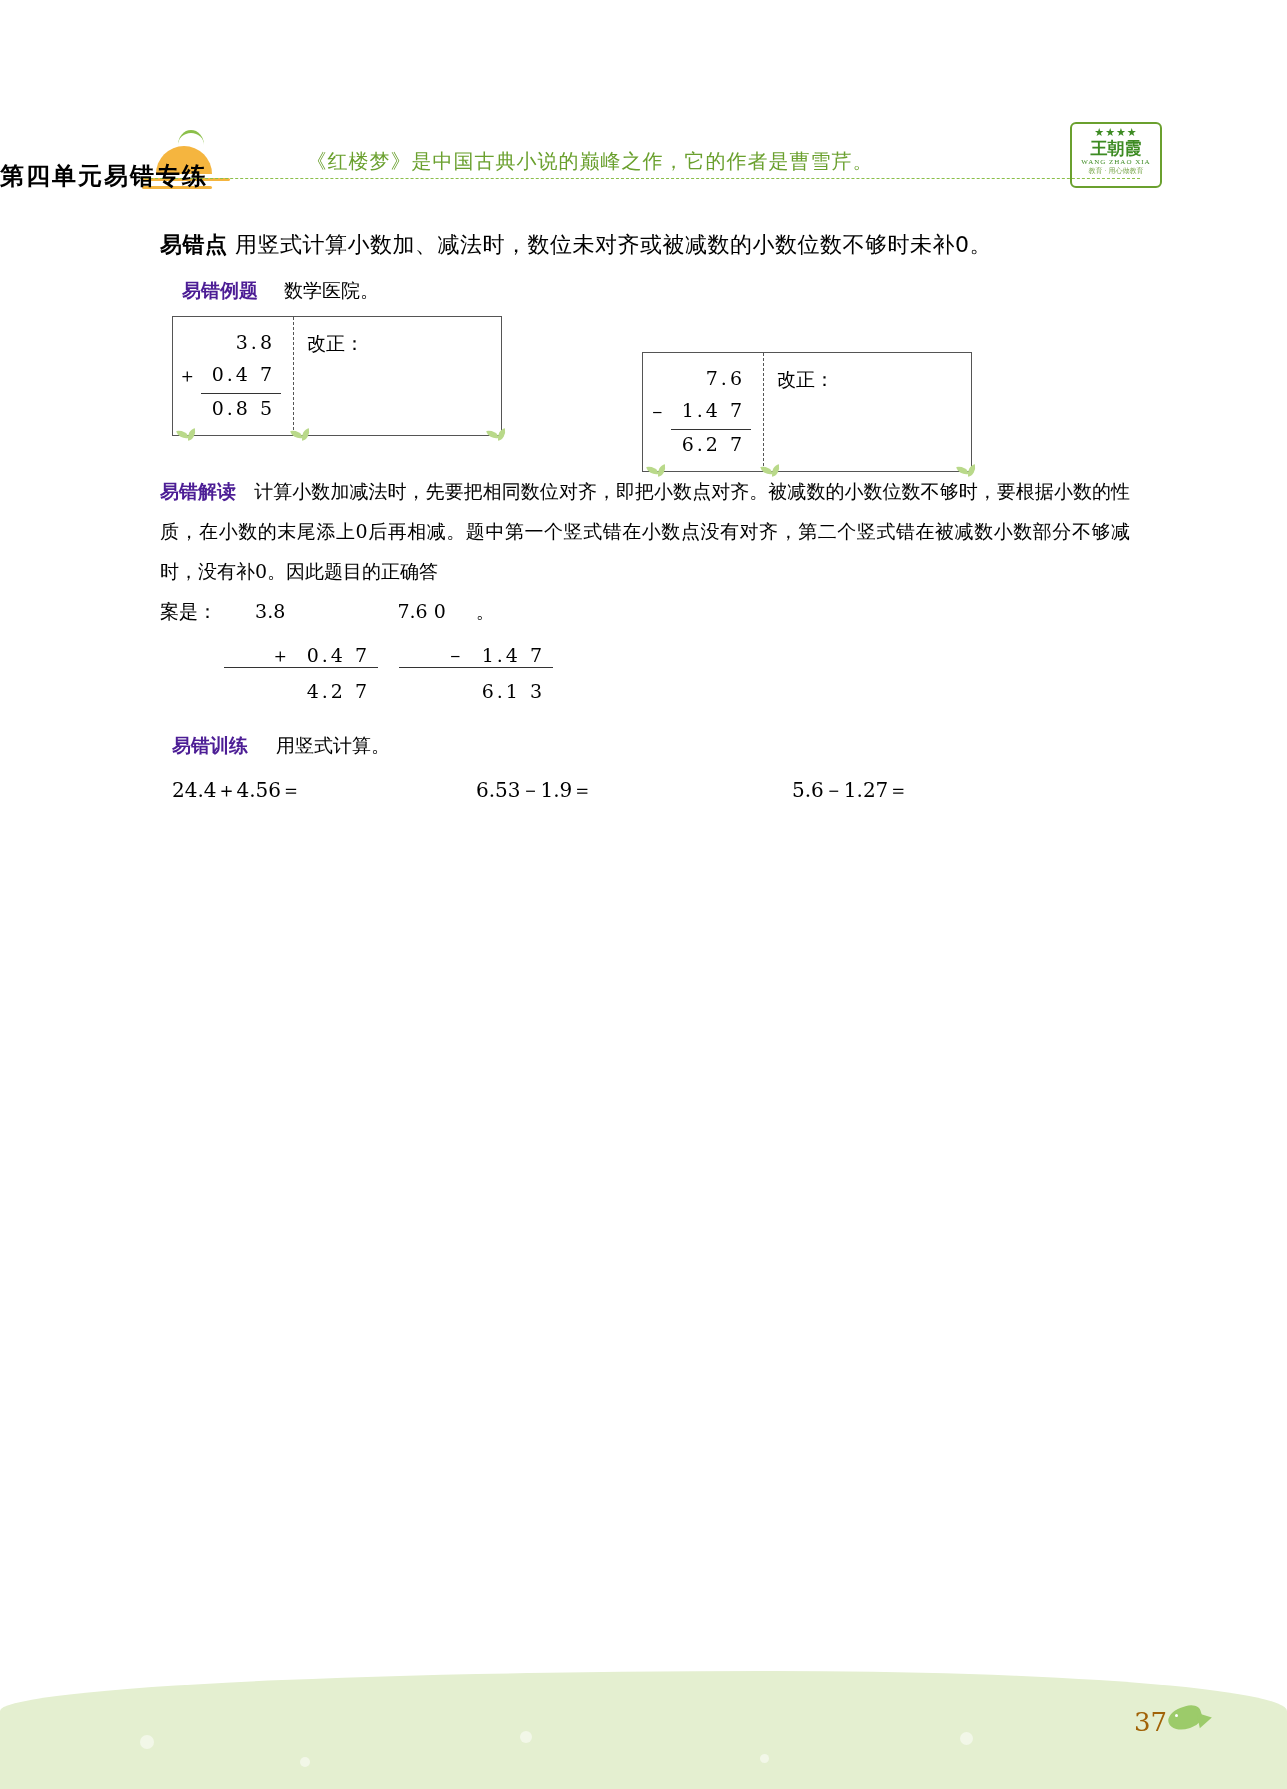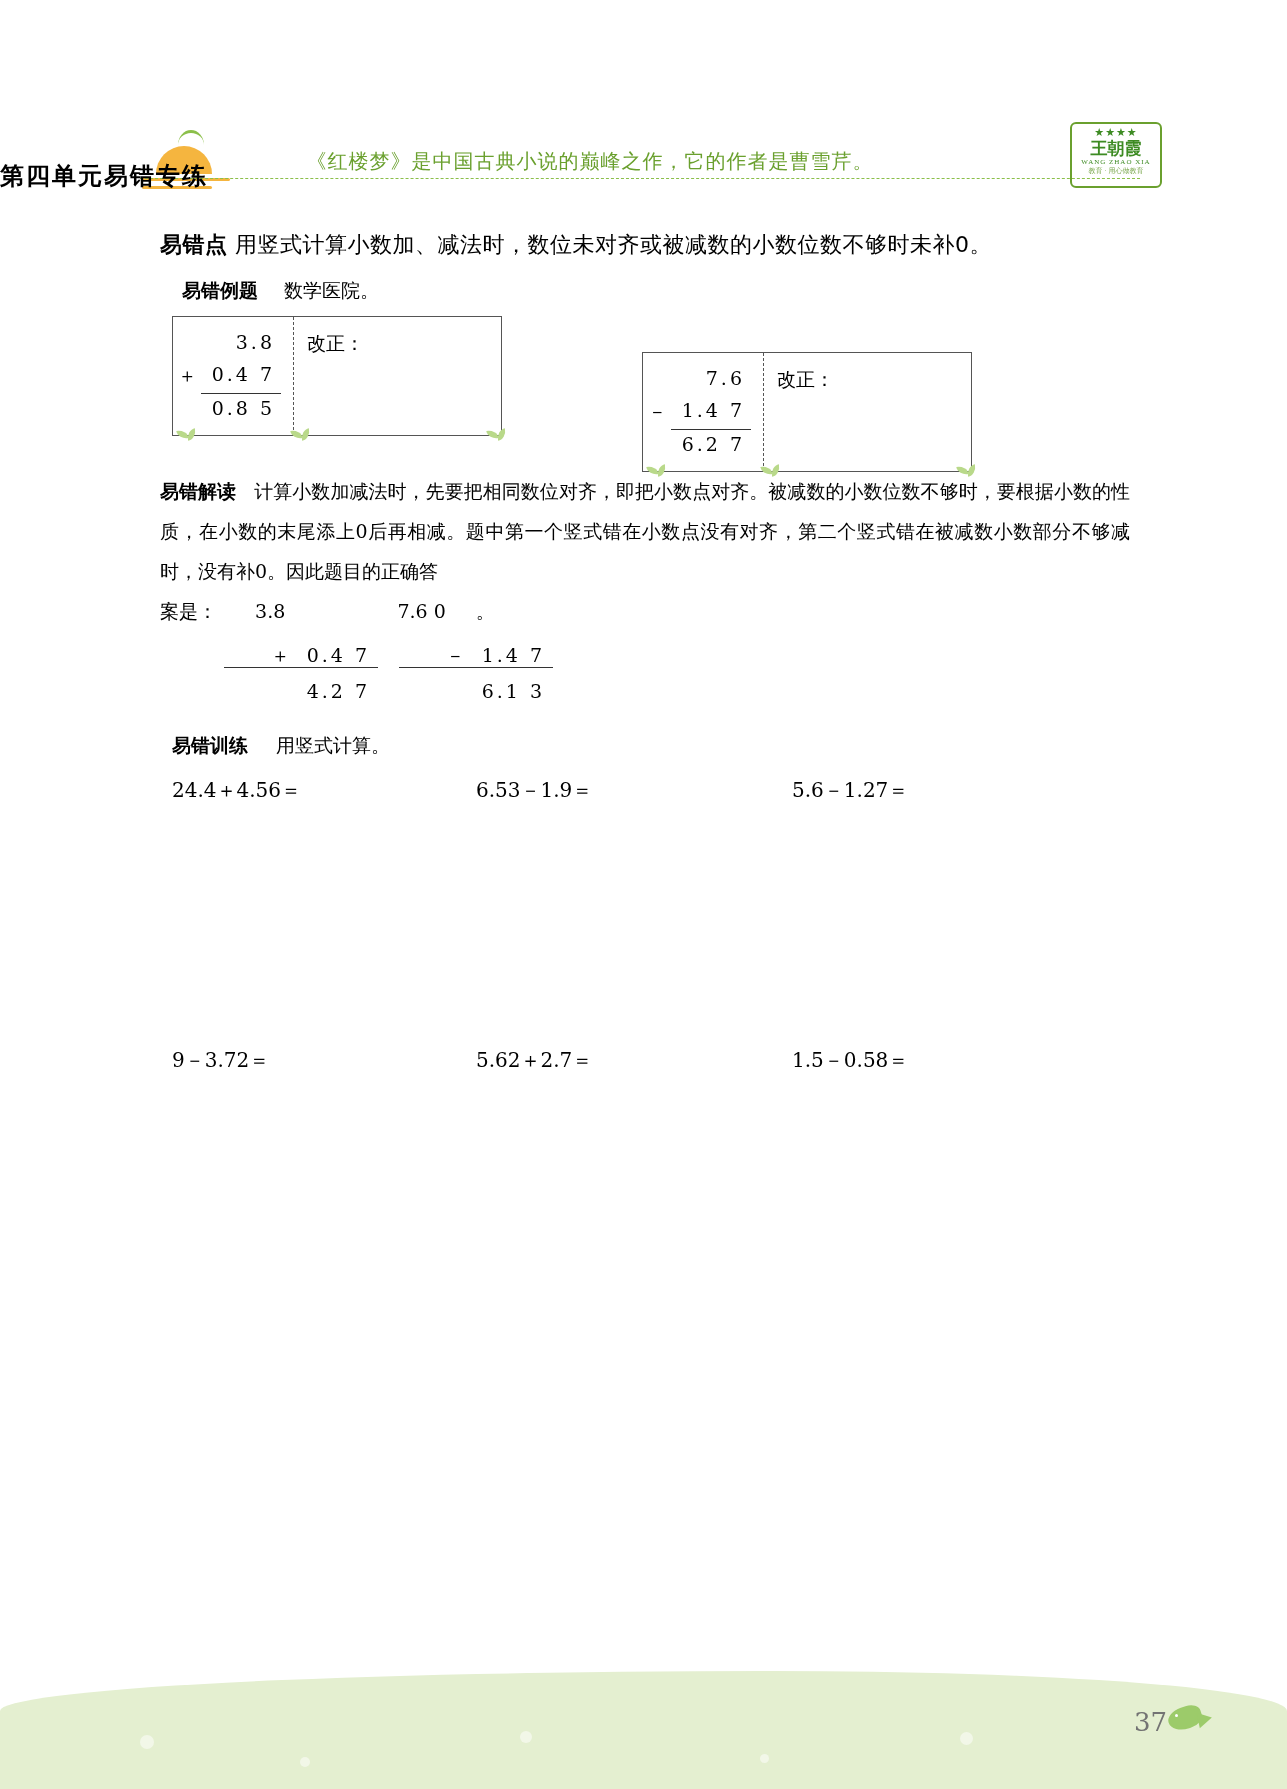--- a/index.html
+++ b/index.html
@@ -134,21 +134,21 @@
     font-family: "DejaVu Sans", sans-serif;
     color: #000;
     letter-spacing: 0.5px;
     line-height: 34px;
   }
   .errpoint .lbl {
     font-weight: bold;
   }
 
   .sec-label {
-    color: #000000;
+    color: #4c1d95;
     font-weight: bold;
     font-size: 19px;
     font-family: "DejaVu Sans", sans-serif;
   }
   .row-example {
     margin-top: 16px;
     margin-left: 22px;
     font-size: 19px;
     font-family: "DejaVu Sans", sans-serif;
   }
@@ -322,21 +322,21 @@
   .footer-dot {
     position: absolute;
     background: #f2f7e8;
     border-radius: 50%;
   }
   .page-num {
     position: absolute;
     right: 120px;
     bottom: 52px;
     font-size: 26px;
-    color: #737373;
+    color: #a16207;
     font-family: "DejaVu Serif", serif;
   }
   .fish {
     position: absolute;
     right: 75px;
     bottom: 56px;
     width: 44px;
     height: 26px;
   }
   .fish-body {
@@ -473,25 +473,20 @@
     <span class="sec-label">易错训练</span>
     <span class="txt">用竖式计算。</span>
   </div>
 
   <div class="prow">
     <div class="pitem c1">24.4＋4.56＝</div>
     <div class="pitem c2">6.53－1.9＝</div>
     <div class="pitem c3">5.6－1.27＝</div>
   </div>
 
-  <div class="prow" style="height:120px;margin-top:0;">
-    <div class="pitem c1">9－3.72＝</div>
-    <div class="pitem c2">5.62＋2.7＝</div>
-    <div class="pitem c3">1.5－0.58＝</div>
-  </div>
 </div>
 
 <div class="footer">
   <div class="footer-grass"></div>
   <div class="footer-dot" style="left:140px;bottom:40px;width:14px;height:14px;"></div>
   <div class="footer-dot" style="left:300px;bottom:22px;width:10px;height:10px;"></div>
   <div class="footer-dot" style="left:520px;bottom:46px;width:12px;height:12px;"></div>
   <div class="footer-dot" style="left:760px;bottom:26px;width:9px;height:9px;"></div>
   <div class="footer-dot" style="left:960px;bottom:44px;width:13px;height:13px;"></div>
   <div class="page-num">37</div>

